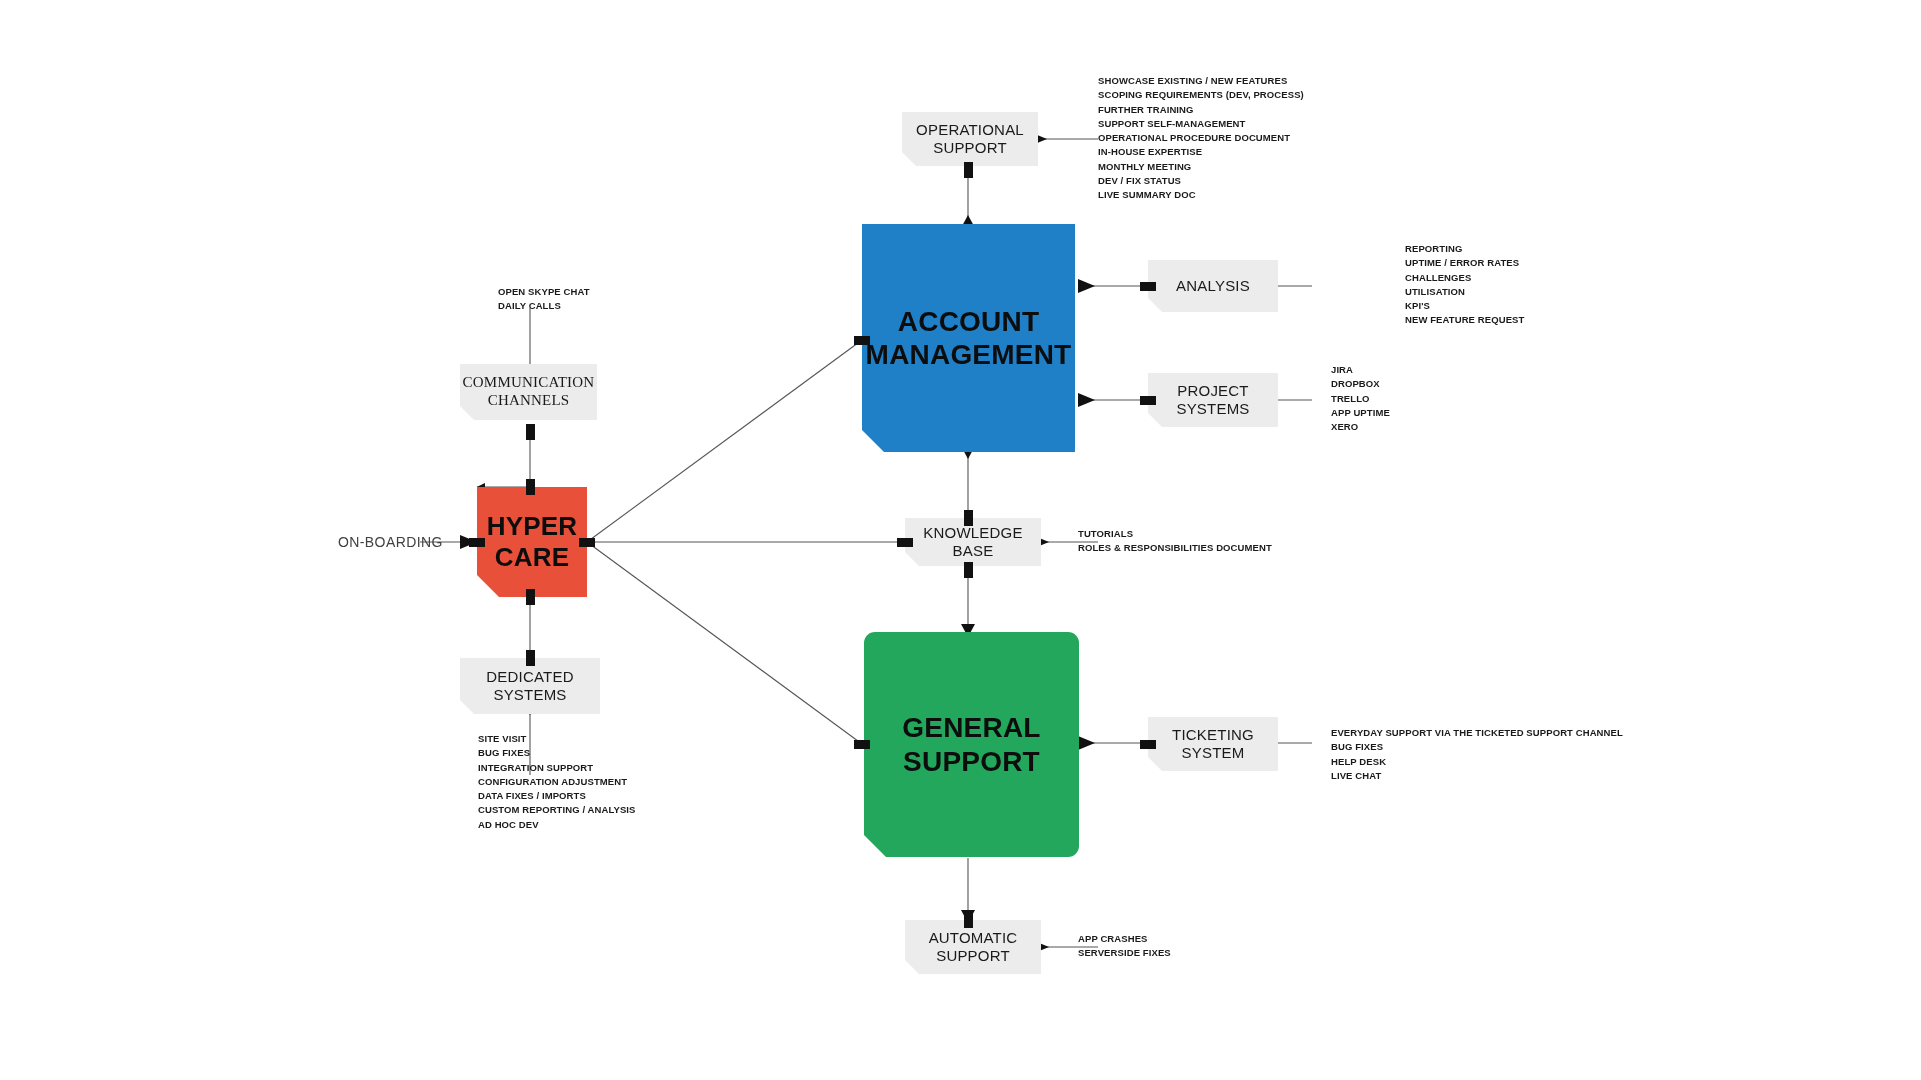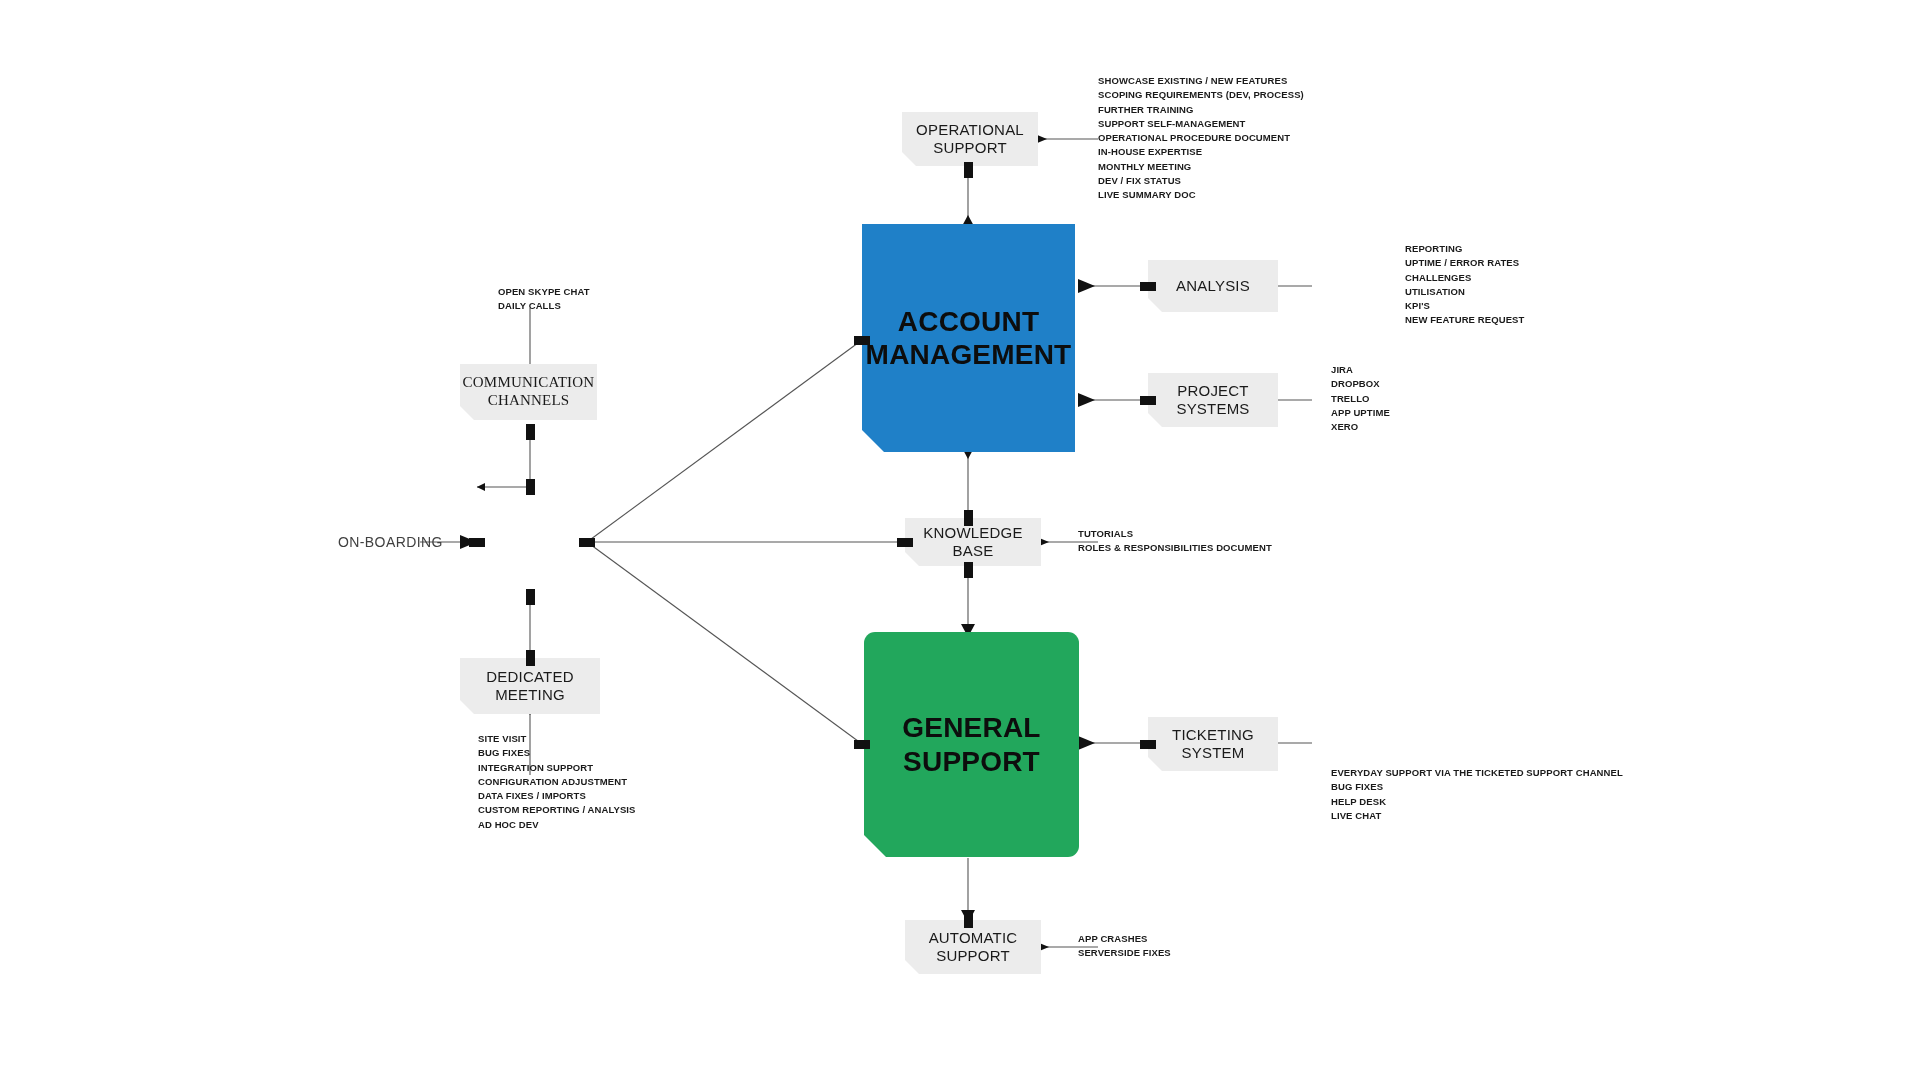--- a/index.html
+++ b/index.html
@@ -190,20 +190,24 @@
       <polygon points="961,446 975,446 968,459"></polygon>
 
       <polygon points="961,624 975,624 968,637"></polygon>
 
       <polygon points="961,230 975,230 968,217"></polygon>
     </g>
   </svg>
 
   <div class="sidelabel" style="left:338px; top:534px;">ON-BOARDING</div>
 
+  <div class="node big red" style="left:477px; top:487px; width:110px; height:110px;">
+    <span class="node-label">HYPER
+CARE</span>
+  </div>
   <div class="stub h" style="left:469px; top:538px;"></div>
   <div class="stub h" style="left:579px; top:538px;"></div>
   <div class="stub v" style="left:526px; top:479px;"></div>
   <div class="stub v" style="left:526px; top:589px;"></div>
 
   <div class="node big blue" style="left:862px; top:224px; width:213px; height:228px;">
     <span class="node-label">ACCOUNT
 MANAGEMENT</span>
   </div>
   <div class="stub h" style="left:854px; top:336px;"></div>
@@ -215,21 +219,21 @@
   <div class="stub h" style="left:854px; top:740px;"></div>
 
   <div class="node grey" style="left:460px; top:364px; width:137px; height:56px;font-family:Liberation Serif, serif;">
     <span class="node-label">COMMUNICATION
 CHANNELS</span>
   </div>
   <div class="stub v" style="left:526px; top:424px;"></div>
 
   <div class="node grey" style="left:460px; top:658px; width:140px; height:56px;">
     <span class="node-label">DEDICATED
-MEETING</span>
+SYSTEMS</span>
   </div>
   <div class="stub v" style="left:526px; top:650px;"></div>
 
   <div class="node grey" style="left:902px; top:112px; width:136px; height:54px;">
     <span class="node-label">OPERATIONAL
 SUPPORT</span>
   </div>
   <div class="stub v" style="left:964px; top:162px;"></div>
 
   <div class="node grey" style="left:1148px; top:260px; width:130px; height:52px;">
@@ -304,21 +308,21 @@
   <div class="anno" style="left:478px; top:732px;">
     <span class="anno-item">SITE VISIT</span>
     <span class="anno-item">BUG FIXES</span>
     <span class="anno-item">INTEGRATION SUPPORT</span>
     <span class="anno-item">CONFIGURATION ADJUSTMENT</span>
     <span class="anno-item">DATA FIXES / IMPORTS</span>
     <span class="anno-item">CUSTOM REPORTING / ANALYSIS</span>
     <span class="anno-item">AD HOC DEV</span>
   </div>
 
-  <div class="anno" style="left:1331px; top:726px;margin-top:40px;">
+  <div class="anno" style="left:1331px; top:726px;">
     <span class="anno-item">EVERYDAY SUPPORT VIA THE TICKETED SUPPORT CHANNEL</span>
     <span class="anno-item">BUG FIXES</span>
     <span class="anno-item">HELP DESK</span>
     <span class="anno-item">LIVE CHAT</span>
   </div>
 
   <div class="anno" style="left:1078px; top:932px;">
     <span class="anno-item">APP CRASHES</span>
     <span class="anno-item">SERVERSIDE FIXES</span>
   </div>

